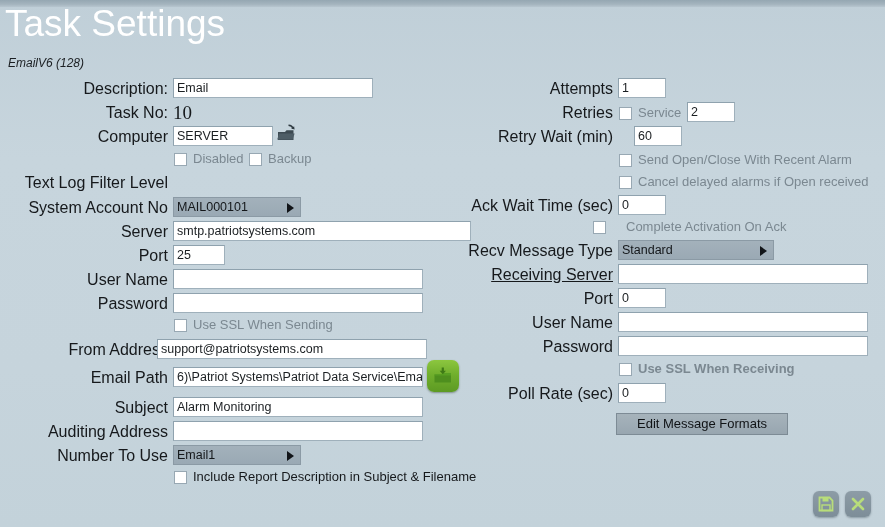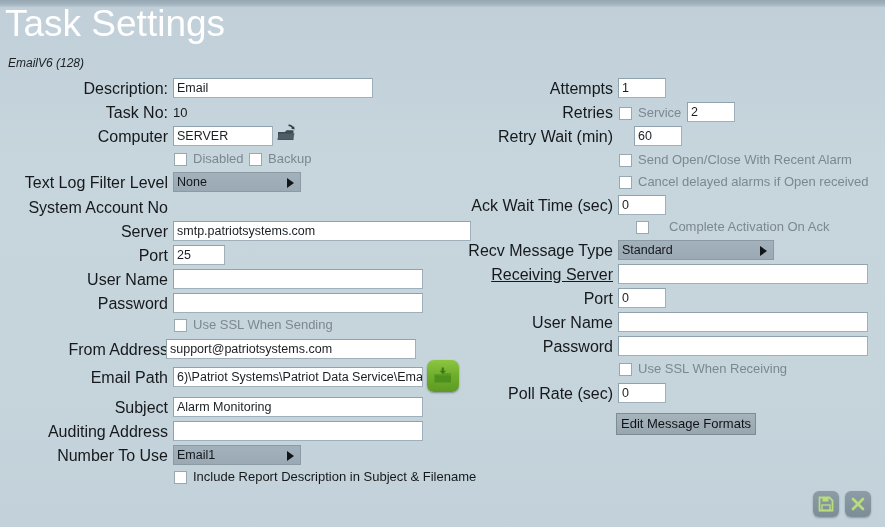--- a/index.html
+++ b/index.html
@@ -49,24 +49,25 @@
   .lbl {
     position: absolute;
     font-size: 16px;
     color: #16191c;
     text-align: left;
     white-space: nowrap;
     line-height: 18px;
   }
   .val-static {
     position: absolute;
-    font-size: 13px;
+    font-size: 19px;
     color: #16191c;
     white-space: nowrap;
     line-height: 18px;
+    font-family: Liberation Serif, serif;
   }
   .tbox {
     position: absolute;
     box-sizing: border-box;
     height: 20px;
     background: #ffffff;
     border: 1px solid #9fb0bb;
     border-top-color: #8fa2ae;
     border-left-color: #8fa2ae;
     font-size: 12.5px;
@@ -121,21 +122,21 @@
 
   .btn {
     position: absolute;
     box-sizing: border-box;
     background: linear-gradient(to bottom, #a6b3bb 0%, #98a6b0 100%);
     border: 1px solid #7d8b95;
     font-size: 13px;
     color: #101316;
     line-height: 20px;
     text-align: center;
-    padding: 0 4px;
+    padding: 0 20px;
     white-space: nowrap;
     font-family: "Liberation Sans", sans-serif;
   }
 
   
   .folder-small {
     position: absolute;
     width: 22px; height: 20px;
   }
   .greenbtn {
@@ -189,46 +190,46 @@
   <div class="cbrow" style="left:174px; top:151px;">
     <span class="cbox"></span>
     <span class="cbtxt dim">Disabled</span>
   </div>
   <div class="cbrow" style="left:249px; top:151px;">
     <span class="cbox"></span>
     <span class="cbtxt dim">Backup</span>
   </div>
 
   <div class="lbl" style="right:717px; top:174px;">Text Log Filter Level</div>
-  <div class="ddl" style="left:173px; top:172px; width:128px;">
-    <span>None</span>
+
+  <div class="lbl" style="right:717px; top:199px;">System Account No</div>
+  <div class="ddl" style="left:173px; top:197px; width:128px;">
+    <span>MAIL000101</span>
     <span class="arrow"></span>
   </div>
-
-  <div class="lbl" style="right:717px; top:199px;">System Account No</div>
 
   <div class="lbl" style="right:717px; top:223px;">Server</div>
   <div class="tbox" style="left:173px; top:221px; width:298px;">smtp.patriotsystems.com</div>
 
   <div class="lbl" style="right:717px; top:247px;">Port</div>
   <div class="tbox" style="left:173px; top:245px; width:52px;">25</div>
 
   <div class="lbl" style="right:717px; top:271px;">User Name</div>
   <div class="tbox" style="left:173px; top:269px; width:250px;"></div>
 
   <div class="lbl" style="right:717px; top:295px;">Password</div>
   <div class="tbox" style="left:173px; top:293px; width:250px;"></div>
 
   <div class="cbrow" style="left:174px; top:317px;">
     <span class="cbox"></span>
     <span class="cbtxt dim">Use SSL When Sending</span>
   </div>
 
   <div class="lbl" style="right:717px; top:341px;">From Address</div>
-  <div class="tbox" style="left:166px; top:339px; width:250px;">support@patriotsystems.com</div>
+  <div class="tbox" style="left:157px; top:339px; width:270px;">support@patriotsystems.com</div>
 
   <div class="lbl" style="right:717px; top:369px;">Email Path</div>
   <div class="tbox" style="left:173px; top:367px; width:250px;">6)\Patriot Systems\Patriot Data Service\Email</div>
   <div class="greenbtn" style="left:427px; top:360px;">
     <svg width="22" height="20" viewBox="0 0 22 20">
       <path d="M2.5 8.5 H19 V16.5 H2.5 Z" fill="#4e8f1e"></path>
       <path d="M2.5 8.5 H9 L10.5 7 H19 V9.6 H2.5 Z" fill="#57a022"></path>
       <path d="M10.8 1.5 V6" stroke="#3f7a16" stroke-width="2.2" fill="none"></path>
       <path d="M7.6 4.8 L10.8 8.2 L14 4.8 Z" fill="#3f7a16"></path>
     </svg>
@@ -269,21 +270,21 @@
     <span class="cbtxt dim">Send Open/Close With Recent Alarm</span>
   </div>
   <div class="cbrow" style="left:619px; top:174px;">
     <span class="cbox"></span>
     <span class="cbtxt dim">Cancel delayed alarms if Open received</span>
   </div>
 
   <div class="lbl" style="right:272px; top:197px;">Ack Wait Time (sec)</div>
   <div class="tbox" style="left:618px; top:195px; width:48px;">0</div>
 
-  <div class="cbrow" style="left:636px; top:219px;gap:20px;">
+  <div class="cbrow" style="left:593px; top:219px;gap:20px;">
     <span class="cbox"></span>
     <span class="cbtxt dim">Complete Activation On Ack</span>
   </div>
 
   <div class="lbl" style="right:272px; top:242px;">Recv Message Type</div>
   <div class="ddl" style="left:618px; top:240px; width:156px;">
     <span>Standard</span>
     <span class="arrow"></span>
   </div>
 
@@ -292,21 +293,21 @@
 
   <div class="lbl" style="right:272px; top:290px;">Port</div>
   <div class="tbox" style="left:618px; top:288px; width:48px;">0</div>
 
   <div class="lbl" style="right:272px; top:314px;">User Name</div>
   <div class="tbox" style="left:618px; top:312px; width:250px;"></div>
 
   <div class="lbl" style="right:272px; top:338px;">Password</div>
   <div class="tbox" style="left:618px; top:336px; width:250px;"></div>
 
-  <div class="cbrow" style="left:619px; top:361px;">
+  <div class="cbrow" style="left:619px; top:361px;font-weight:bold;">
     <span class="cbox"></span>
     <span class="cbtxt dim">Use SSL When Receiving</span>
   </div>
 
   <div class="lbl" style="right:272px; top:385px;">Poll Rate (sec)</div>
   <div class="tbox" style="left:618px; top:383px; width:48px;">0</div>
 
   <div class="btn" style="left:616px; top:413px; height:22px; line-height:20px;">Edit Message Formats</div>
 
   <div class="cornerbtn" style="left:813px; top:491px;">

